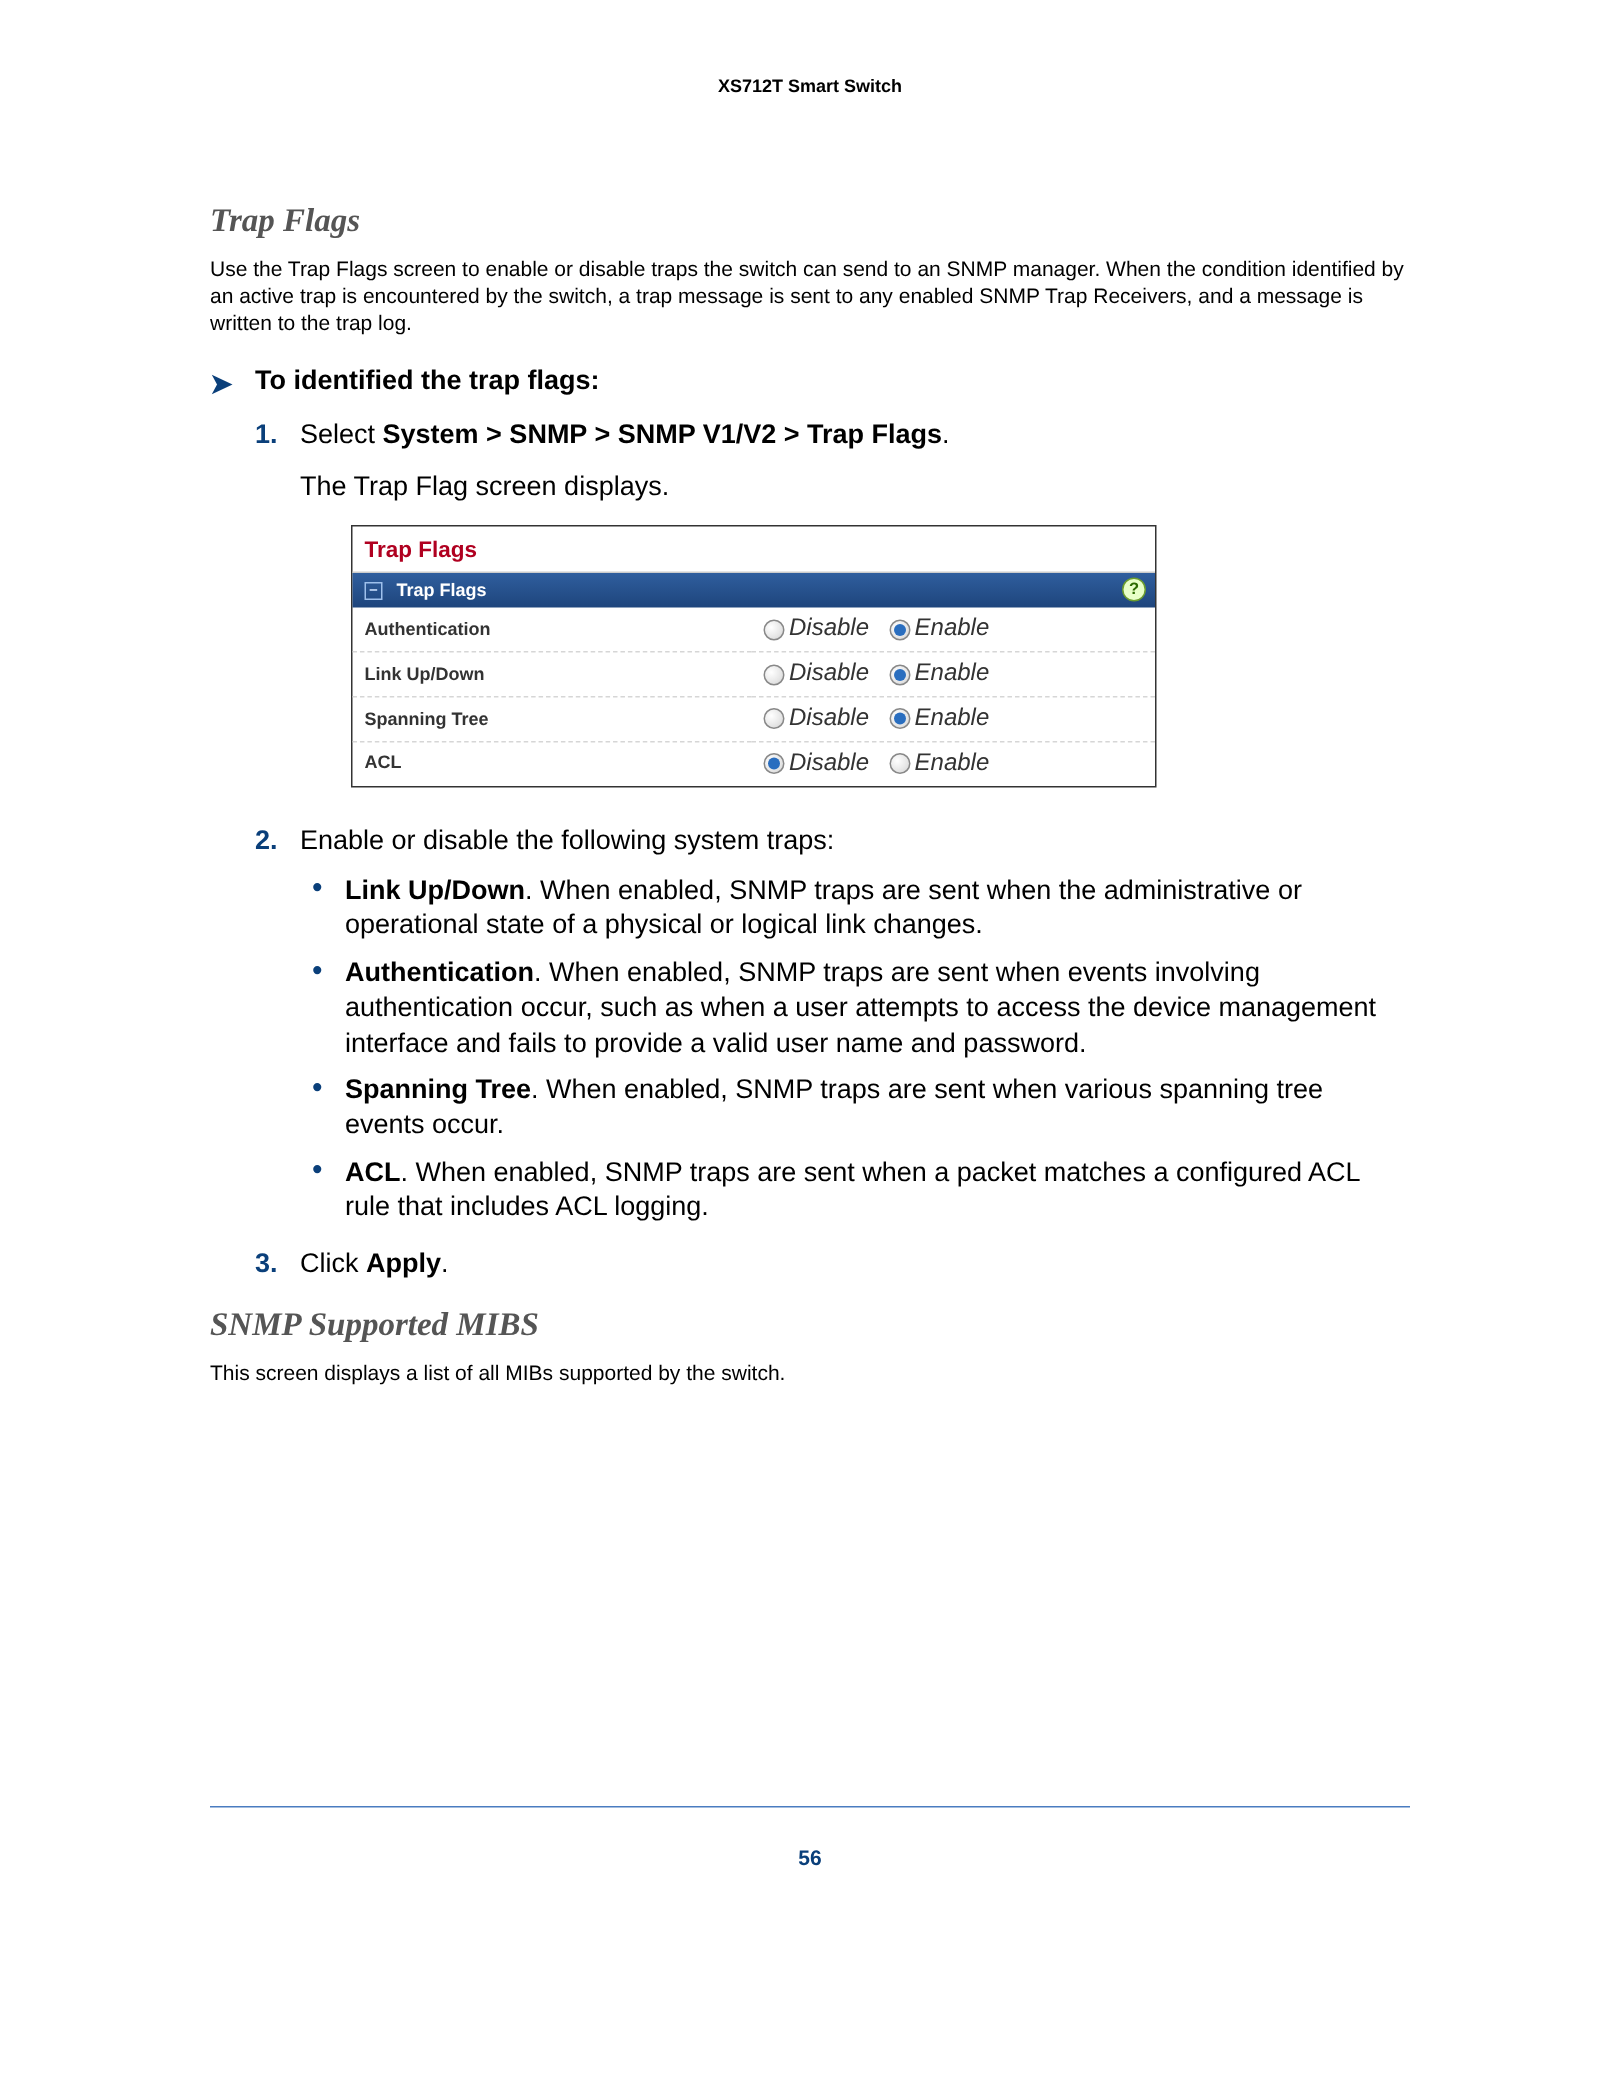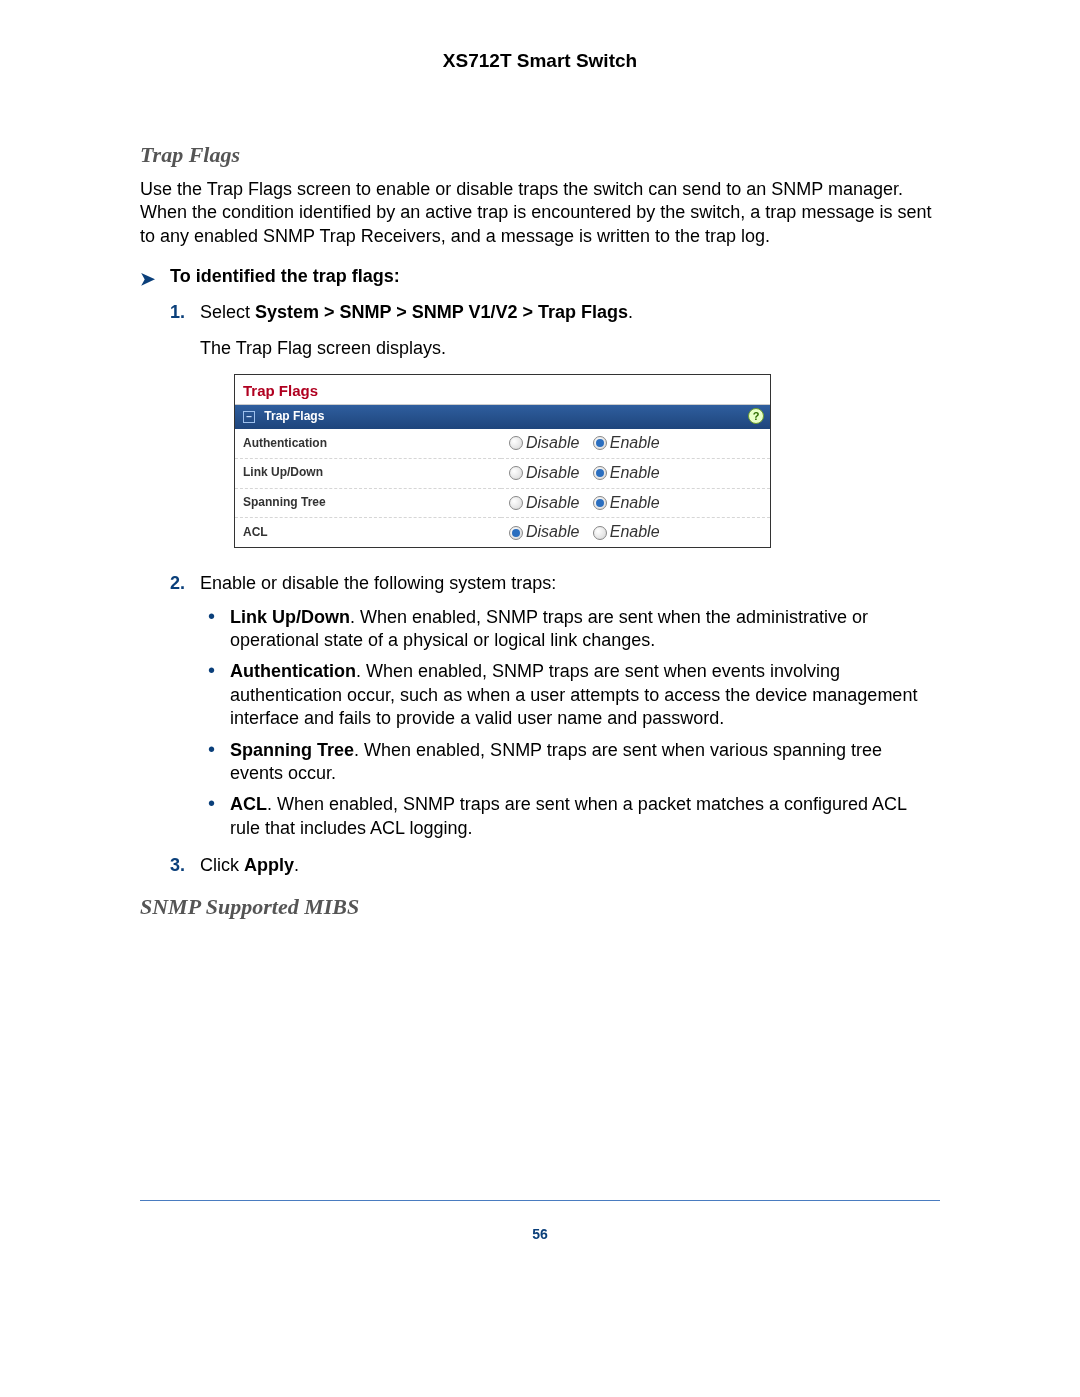--- a/index.html
+++ b/index.html
@@ -12,33 +12,33 @@
   }
   .page {
     width: 1080px;
     min-height: 1397px;
     position: relative;
     box-sizing: border-box;
     padding: 50px 140px 60px 140px;
   }
   .header-title {
     text-align: center;
-    font-size: 19px;
+    font-size: 12px;
     font-weight: bold;
     margin-bottom: 70px;
   }
   .section-title {
     font-style: italic;
     font-size: 22px;
     color: #555;
     margin: 0 0 10px 0;
     font-family: Georgia, 'Times New Roman', serif;
   }
   .body-text {
-    font-size: 18px;
+    font-size: 14px;
     line-height: 1.3;
     margin: 0 0 18px 0;
   }
   .proc-heading {
     font-size: 18px;
     font-weight: bold;
     margin: 0 0 14px 0;
     padding-left: 30px;
     position: relative;
   }
@@ -269,16 +269,17 @@
         <li><span class="bold">ACL</span><span>. When enabled, SNMP traps are sent when a packet matches a configured ACL rule that includes ACL logging.</span></li>
       </ul>
     </li>
 
     <li>
       <span>Click </span><span class="bold">Apply</span><span>.</span>
     </li>
   </ol>
 
   <h2 class="section-title">SNMP Supported MIBS</h2>
+  <p class="body-text">This screen displays a list of all MIBs supported by the switch.</p>
 
   <div class="footer-rule"></div>
   <div class="page-number">56</div>
 </div>
 
 </body></html>

